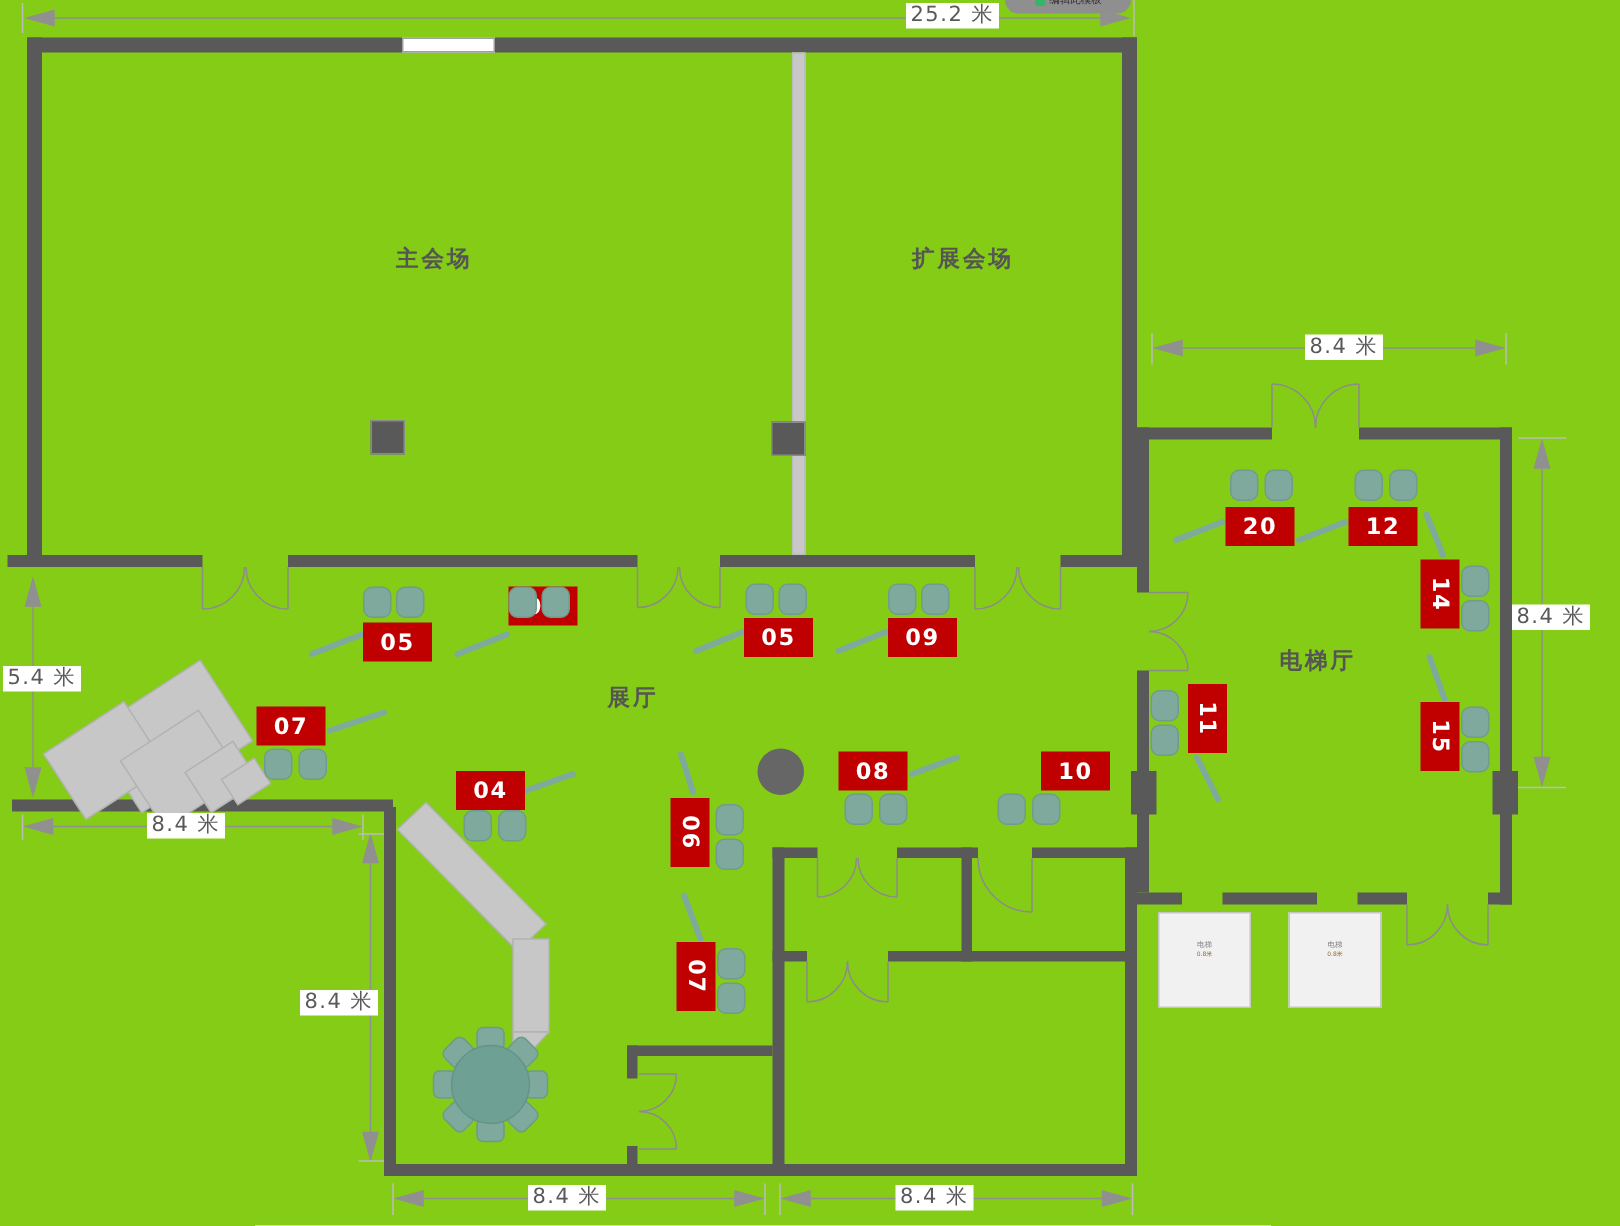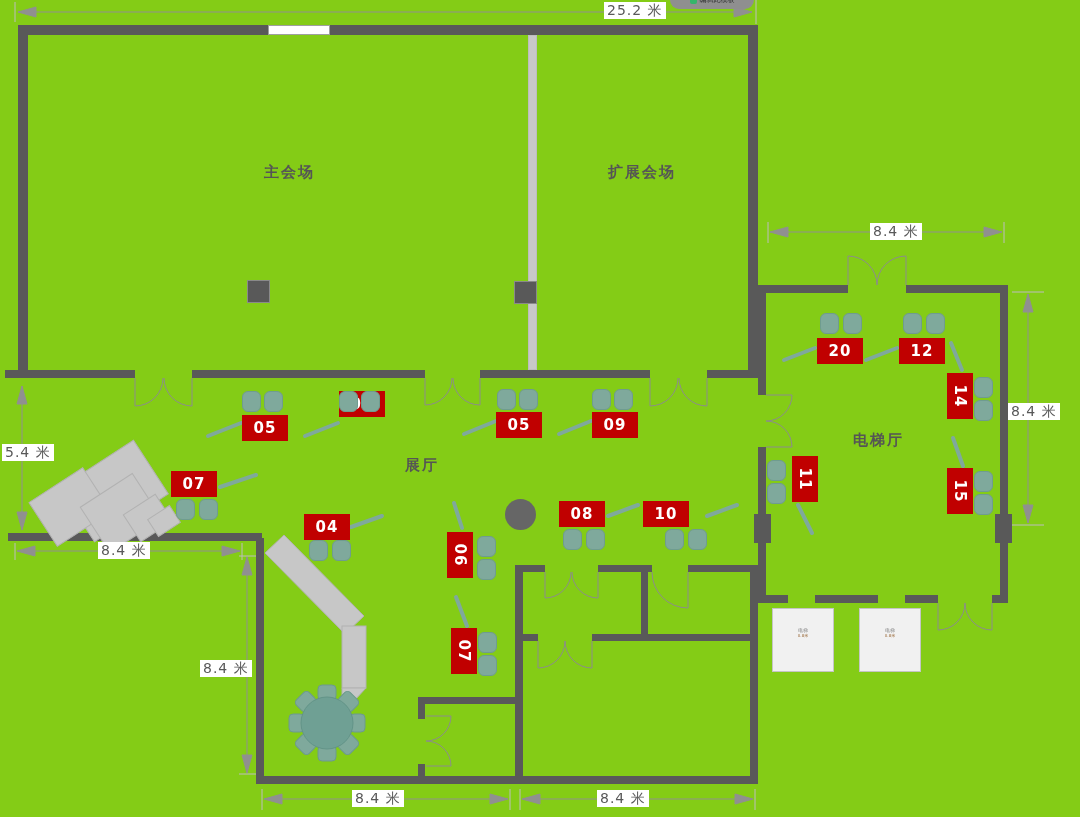--- a/index.html
+++ b/index.html
@@ -270,21 +270,21 @@
 
   <div class="bnum" style="left:171px;top:471px">07</div>
   <div class="bnum" style="left:242px;top:415px">05</div>
   <div class="bnum" style="left:339px;top:391px">03</div>
   <div class="bnum" style="left:304px;top:514px">04</div>
   <div class="bnum" style="left:496px;top:412px">05</div>
   <div class="bnum v" style="left:437px;top:542px">06</div>
   <div class="bnum v" style="left:441px;top:638px">07</div>
   <div class="bnum" style="left:559px;top:501px">08</div>
   <div class="bnum" style="left:592px;top:412px">09</div>
-  <div class="bnum" style="left:643px;top:501px">10</div>
+  <div class="bnum" style="left:694px;top:501px">10</div>
   <div class="bnum v" style="left:782px;top:466px">11</div>
   <div class="bnum" style="left:817px;top:338px">20</div>
   <div class="bnum" style="left:899px;top:338px">12</div>
   <div class="bnum v" style="left:937px;top:383px">14</div>
   <div class="bnum v" style="left:937px;top:478px">15</div>
 
   <div class="chair" style="left:176px;top:499px"></div>
   <div class="chair" style="left:199px;top:499px"></div>
   <div class="chair" style="left:242px;top:391px"></div>
   <div class="chair" style="left:264px;top:391px"></div>

